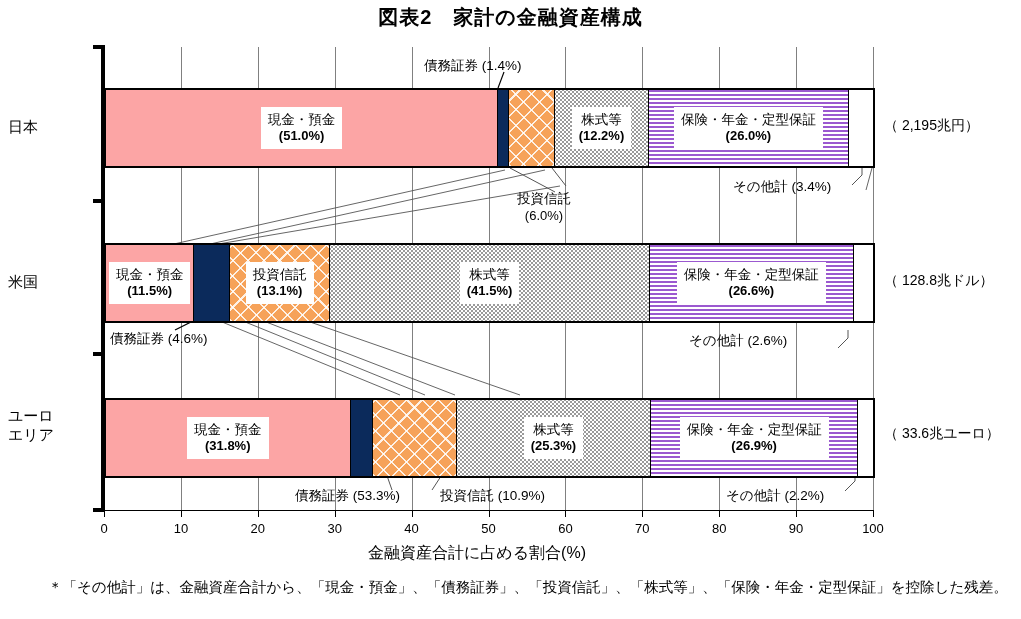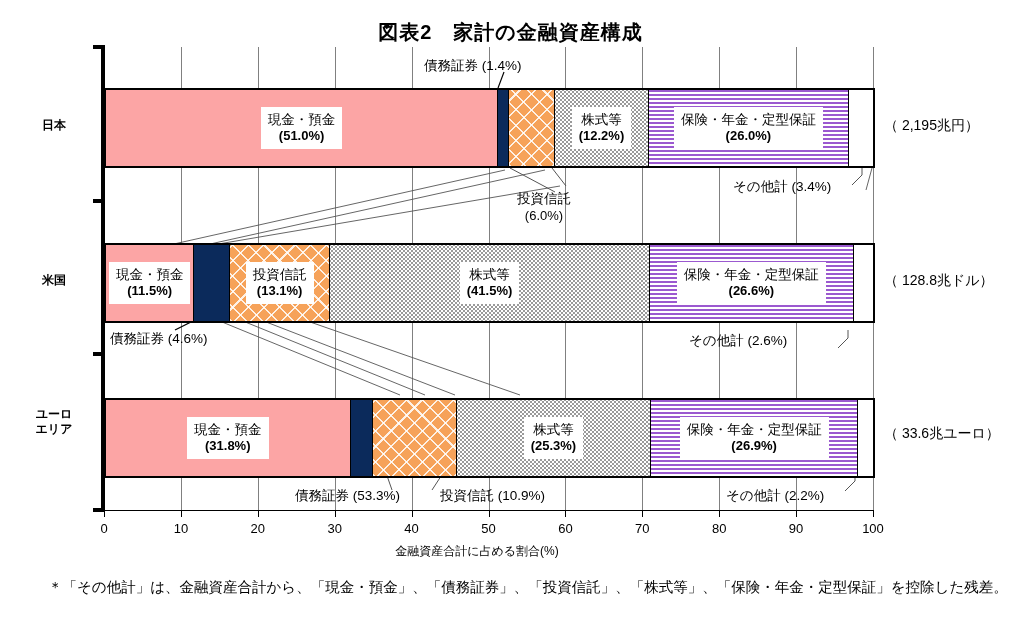--- a/index.html
+++ b/index.html
@@ -8,21 +8,21 @@
     background:#ffffff;
     font-family:"Liberation Sans","DejaVu Sans",sans-serif;
     color:#000;
     overflow:hidden;
     position:relative;
   }
   #chart-root{position:absolute;left:0;top:0;width:1021px;height:619px;}
 
   
   .chart-title{
-    position:absolute;left:0;top:19px;width:1021px;
+    position:absolute;left:0;top:4px;width:1021px;
     text-align:center;
     font-size:20px;font-weight:bold;letter-spacing:1px;
   }
 
   
   .plot{
     position:absolute;
     left:104px;top:47px;
     width:769px;height:463px;
   }
@@ -37,21 +37,21 @@
   .x-axis-line{
     position:absolute;left:-3px;top:463px;width:772px;height:1px;background:#000;
   }
   .x-tick{position:absolute;top:463px;width:1px;height:7px;background:#000;}
   .x-tick-label{
     position:absolute;top:474px;
     font-size:13px;text-align:center;width:40px;
   }
   .x-axis-title{
     position:absolute;left:0;top:543px;width:954px;text-align:center;
-    font-size:12px;
+    font-size:16px;
   }
 
   
   .bar{
     position:absolute;
     height:80px;
     border:2px solid #000;
     box-sizing:border-box;
     display:flex;
     overflow:hidden;
@@ -96,22 +96,22 @@
     line-height:1.28;
     text-align:center;
     white-space:nowrap;
     z-index:2;
   }
   .seg-label .pct{display:block;font-size:13px;font-weight:bold;}
 
   
   .cat-label{
     position:absolute;
-    width:92px;text-align:center;
-    font-size:12px;font-weight:bold;line-height:1.25;
+    width:92px;
+    font-size:15px;font-weight:normal;line-height:1.25;
   }
 
   
   .total-label{
     position:absolute;left:884px;
     font-size:14px;white-space:nowrap;
   }
 
   
   .callout{

